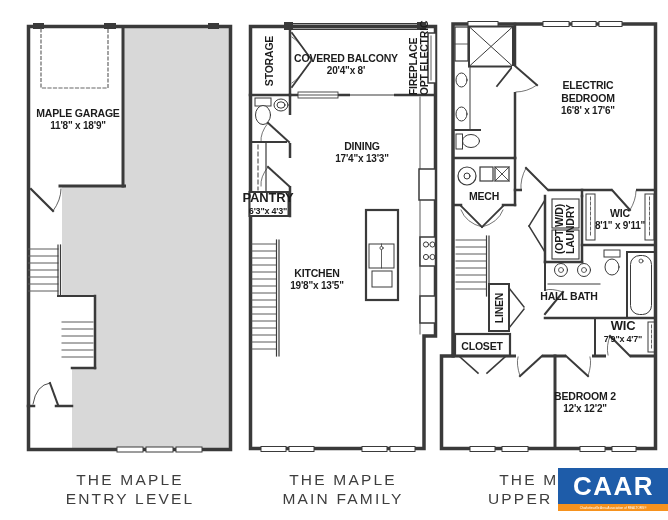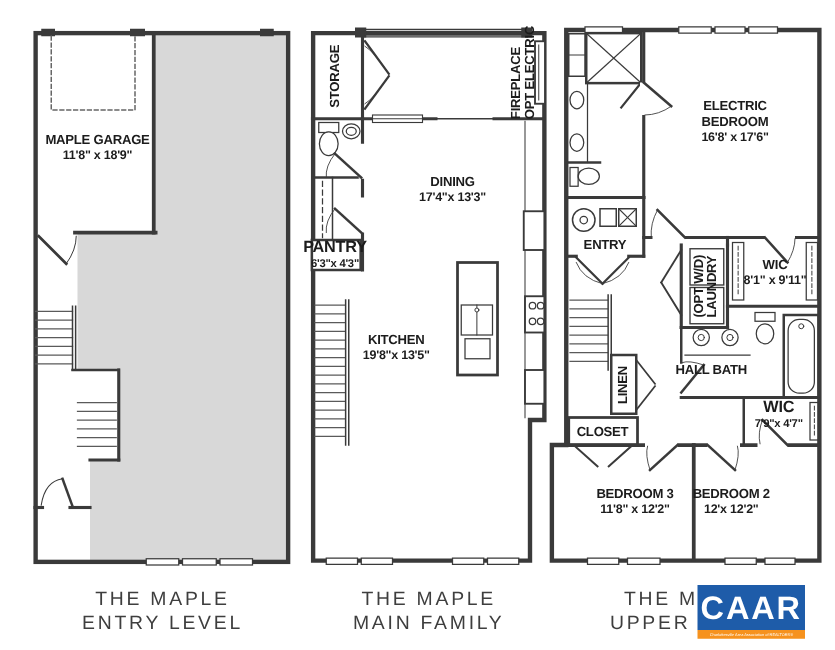--- a/index.html
+++ b/index.html
@@ -14,21 +14,21 @@
   .rl .dm{font-size:10px;}
   .sm .nm{font-size:13px;} .sm .dm{font-size:9px;}
   
   .rlv{position:absolute;transform:translate(-50%,-50%);display:flex;flex-direction:row;
        gap:0px;color:#1c1c1c;font-weight:700;font-size:10.5px;letter-spacing:-0.2px;white-space:nowrap;}
   .rlv span{writing-mode:vertical-rl;transform:rotate(180deg);line-height:11px;}
   
   .caption{position:absolute;transform:translate(-50%,0);text-align:center;color:#3e3e3e;
            font-size:15.5px;font-weight:500;letter-spacing:2.2px;line-height:18.5px;white-space:nowrap;}
   
-  .logo{position:absolute;left:558px;top:468px;width:86px;height:43px;display:flex;
+  .logo{position:absolute;left:558px;top:468px;width:111px;height:43px;display:flex;
         flex-direction:column;z-index:5;}
   .logo .blue{flex:1;background:#1e5ca9;display:flex;align-items:center;justify-content:center;}
   .logo .blue span{color:#ffffff;font-weight:700;font-size:26px;letter-spacing:1.5px;line-height:26px;}
   .logo .orange{height:7px;background:#f6921e;display:flex;align-items:center;justify-content:center;overflow:hidden;}
   .logo .orange span{color:#ffffff;font-size:6px;transform:scale(0.52);white-space:nowrap;}
 </style>
 </head>
 <body>
 
 <div id="stage">
@@ -303,20 +303,24 @@
 </svg>
 
 <div class="rl" style="left:78px;top:119px">
   <span class="nm">MAPLE GARAGE</span>
   <span class="dm">11'8" x 18'9"</span>
 </div>
 
 <div class="rlv" style="left:269px;top:61px">
   <span>STORAGE</span>
 </div>
+<div class="rl" style="left:346px;top:64px">
+  <span class="nm">COVERED BALCONY</span>
+  <span class="dm">20'4"x 8'</span>
+</div>
 <div class="rlv" style="left:419px;top:58px">
   <span>FIREPLACE</span>
   <span>OPT ELECTRIC</span>
 </div>
 <div class="rl" style="left:362px;top:152px">
   <span class="nm">DINING</span>
   <span class="dm">17'4"x 13'3"</span>
 </div>
 <div class="rl sm" style="left:268px;top:204px">
   <span class="nm">PANTRY</span>
@@ -326,21 +330,21 @@
   <span class="nm">KITCHEN</span>
   <span class="dm">19'8"x 13'5"</span>
 </div>
 
 <div class="rl" style="left:588px;top:98px">
   <span class="nm">ELECTRIC</span>
   <span class="nm">BEDROOM</span>
   <span class="dm">16'8' x 17'6"</span>
 </div>
 <div class="rl" style="left:484px;top:196px">
-  <span class="nm">ENTRY</span>
+  <span class="nm">MECH</span>
 </div>
 <div class="rl" style="left:620px;top:219px">
   <span class="nm">WIC</span>
   <span class="dm">8'1" x 9'11"</span>
 </div>
 <div class="rlv sm" style="left:565px;top:229px">
   <span>(OPT W/D)</span>
   <span>LAUNDRY</span>
 </div>
 <div class="rlv" style="left:499px;top:308px">
@@ -348,24 +352,20 @@
 </div>
 <div class="rl" style="left:569px;top:296px">
   <span class="nm">HALL BATH</span>
 </div>
 <div class="rl" style="left:482px;top:346px">
   <span class="nm">CLOSET</span>
 </div>
 <div class="rl sm" style="left:623px;top:332px">
   <span class="nm">WIC</span>
   <span class="dm">7'9"x 4'7"</span>
-</div>
-<div class="rl" style="left:508px;top:402px">
-  <span class="nm">BEDROOM 3</span>
-  <span class="dm">11'8" x 12'2"</span>
 </div>
 <div class="rl" style="left:585px;top:402px">
   <span class="nm">BEDROOM 2</span>
   <span class="dm">12'x 12'2"</span>
 </div>
 
 <div class="caption" style="left:130px;top:471px">
   <div>THE MAPLE</div>
   <div>ENTRY LEVEL</div>
 </div>

